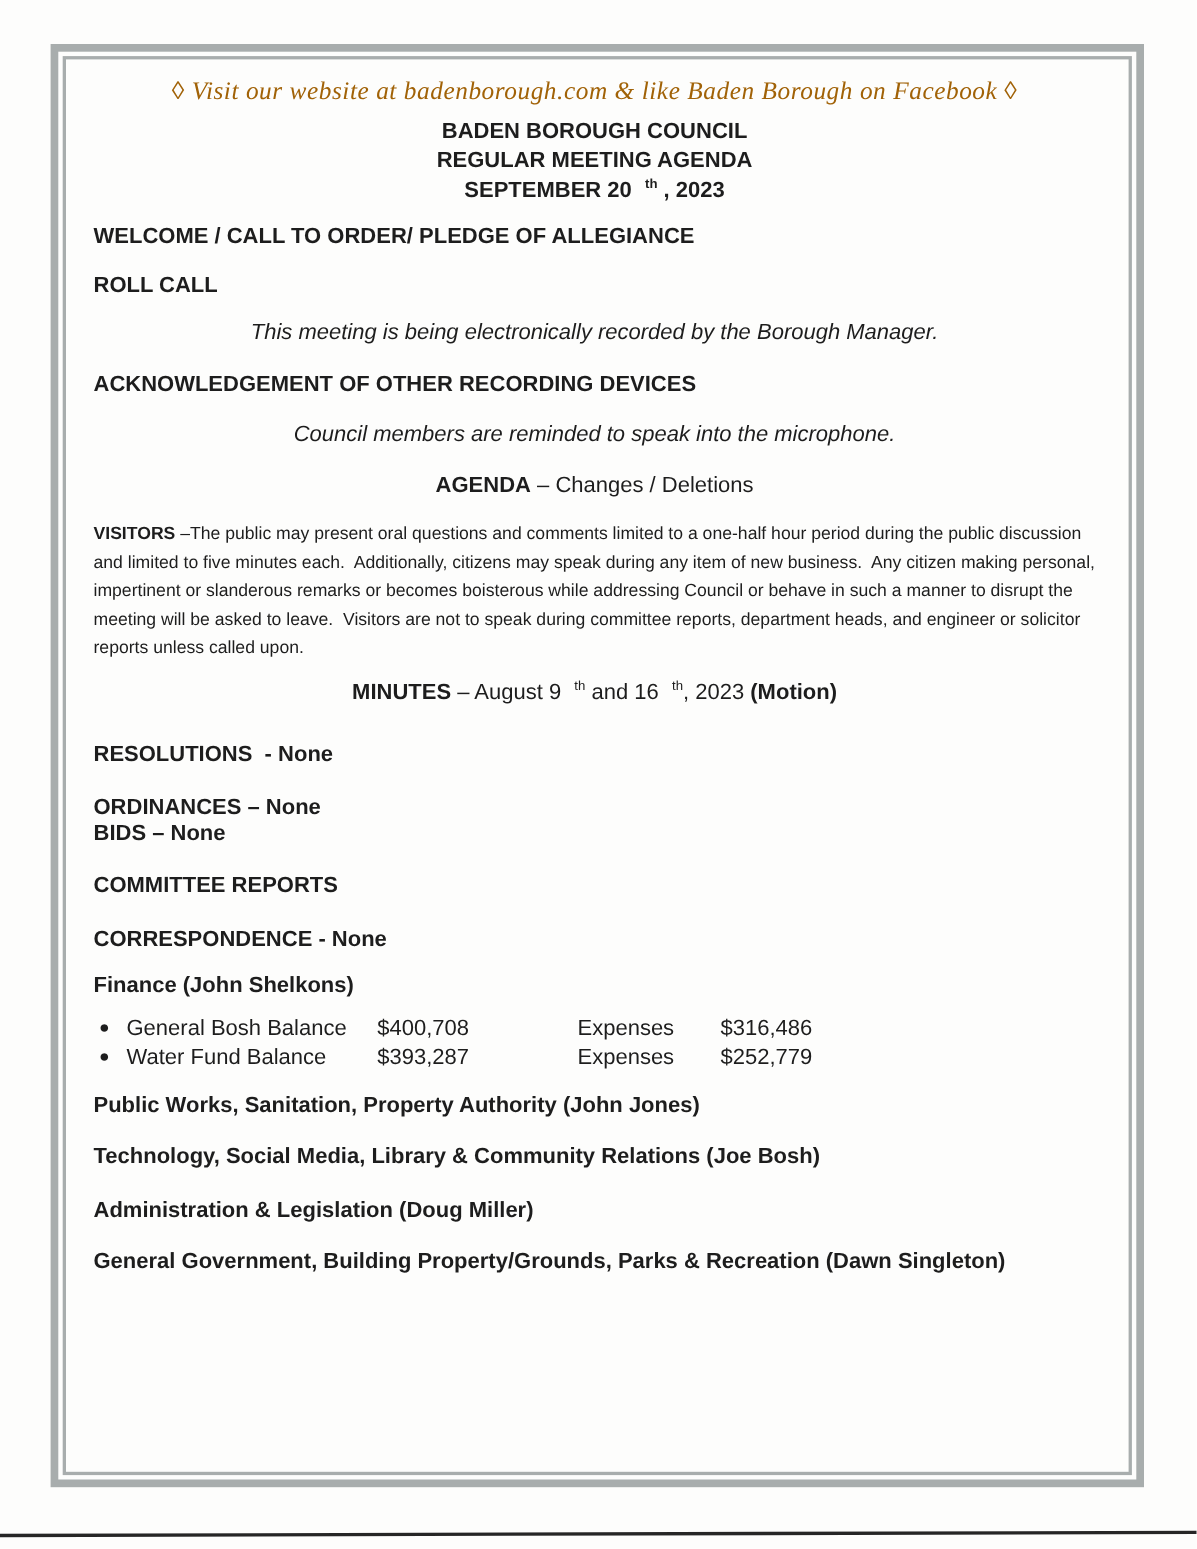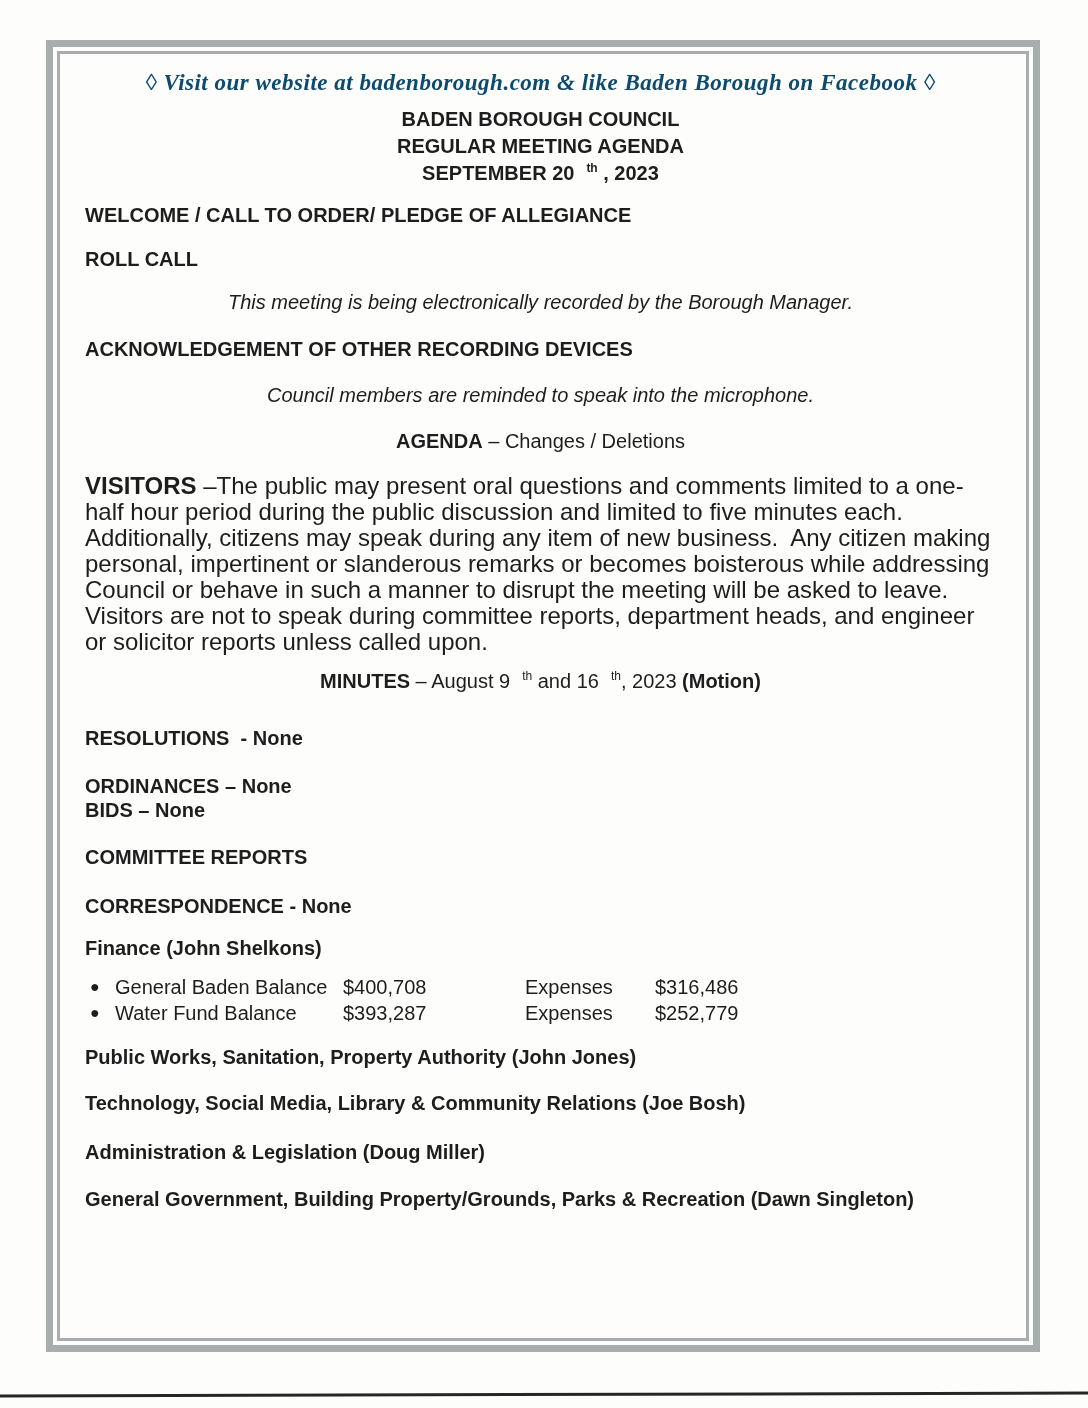--- a/index.html
+++ b/index.html
@@ -29,23 +29,22 @@
     position: absolute;
     inset: 0;
     padding: 0 30px 0 25px;
   }
   .banner {
     margin-top: 16px;
     text-align: center;
     font-family: "Liberation Serif", serif;
     font-style: italic;
     font-size: 23px;
-    color: #0c4a6e;
+    color: #a16207;
     letter-spacing: 0.5px;
-    font-weight: bold;
   }
   .title-block {
     margin-top: 10px;
     text-align: center;
     font-weight: bold;
     font-size: 20px;
     line-height: 27px;
   }
   .h {
     font-weight: bold;
@@ -61,21 +60,21 @@
   }
   .note {
     margin-top: 19px;
     text-align: center;
     font-style: italic;
     font-size: 20px;
     line-height: 24px;
   }
   .para {
     margin-top: 20px;
-    font-size: 24px;
+    font-size: 16px;
     line-height: 26px;
     white-space: pre-wrap;
   }
   sup { font-size: 12px; line-height: 0; padding-left: 12px; }
   .b { font-weight: bold; }
 
   .mt-welcome { margin-top: 16px; }
   .mt-roll { margin-top: 20px; }
   .mt-ack { margin-top: 23px; }
   .note2 { margin-top: 22px; }
@@ -156,21 +155,21 @@
 
         <div class="h mt-committee">COMMITTEE REPORTS</div>
 
         <div class="h mt-correspondence">CORRESPONDENCE - None</div>
 
         <div class="h mt-finance">Finance (John Shelkons)</div>
 
         <div class="fin-rows">
           <div class="fin-row">
             <span class="fin-bullet">●</span>
-            <span class="fin-label">General Baden Balance</span>
+            <span class="fin-label">General Bosh Balance</span>
             <span class="fin-amount">$400,708</span>
             <span class="fin-exp-label">Expenses</span>
             <span class="fin-exp-amount">$316,486</span>
           </div>
           <div class="fin-row">
             <span class="fin-bullet">●</span>
             <span class="fin-label">Water Fund Balance</span>
             <span class="fin-amount">$393,287</span>
             <span class="fin-exp-label">Expenses</span>
             <span class="fin-exp-amount">$252,779</span>

